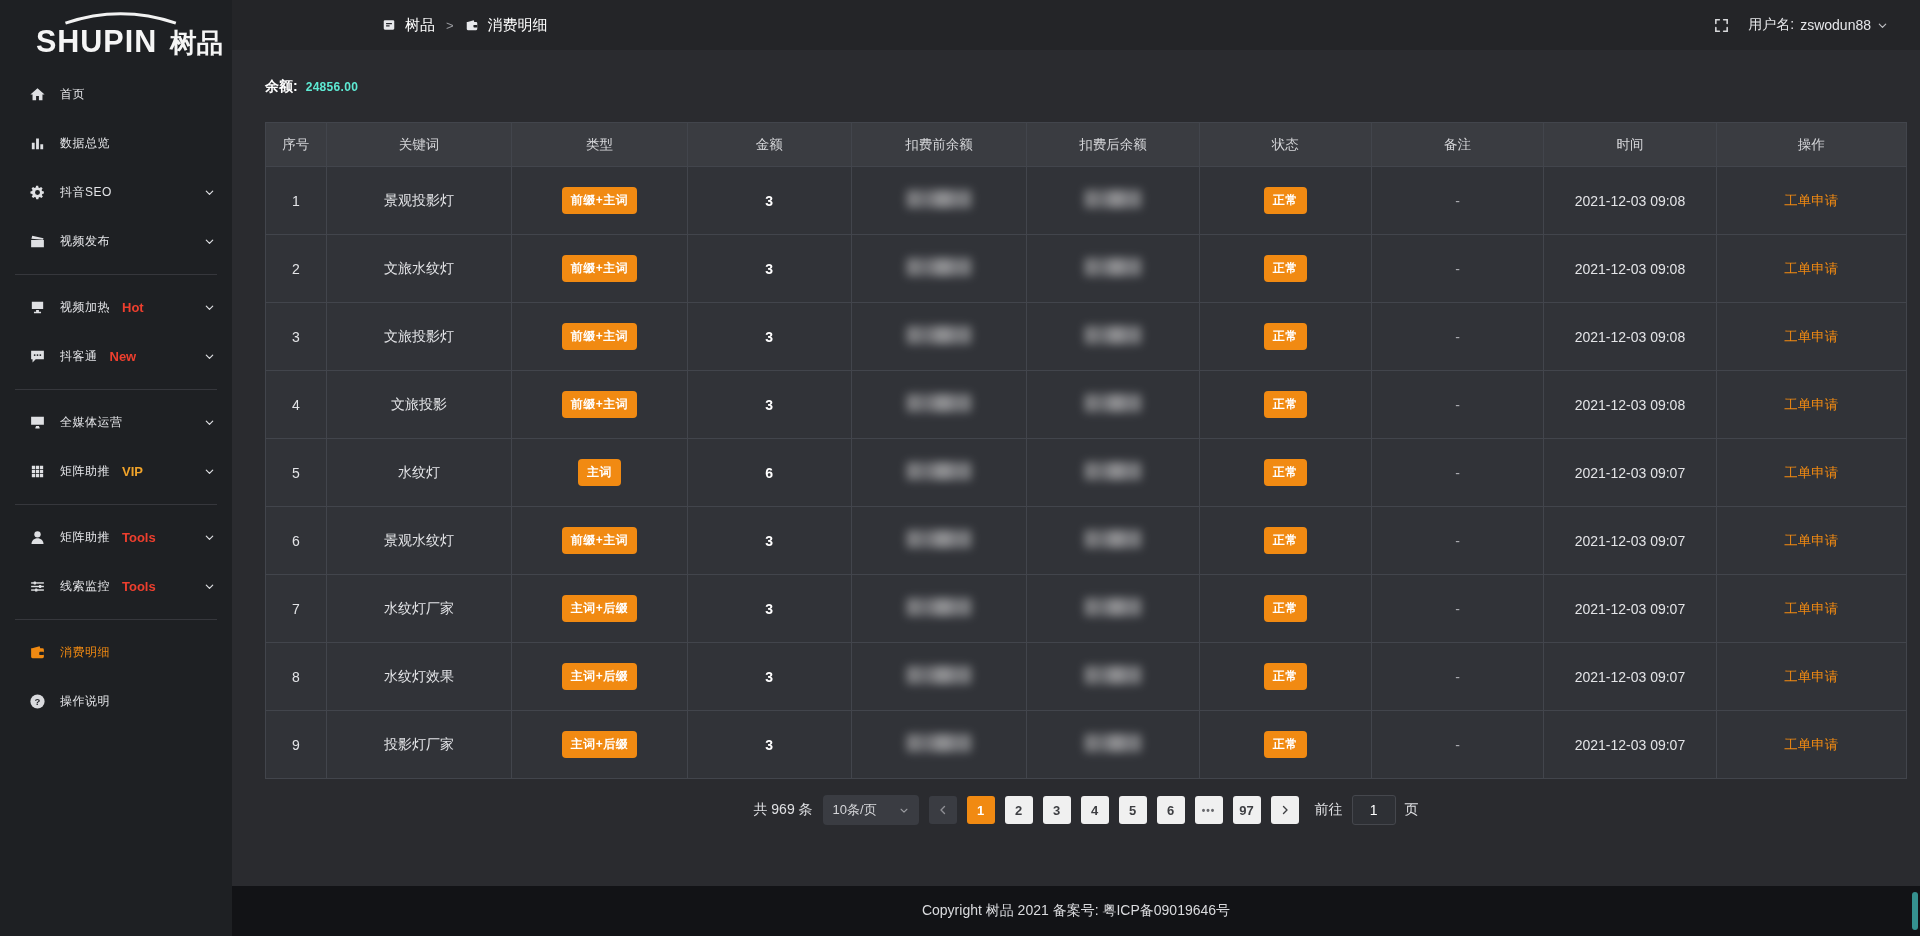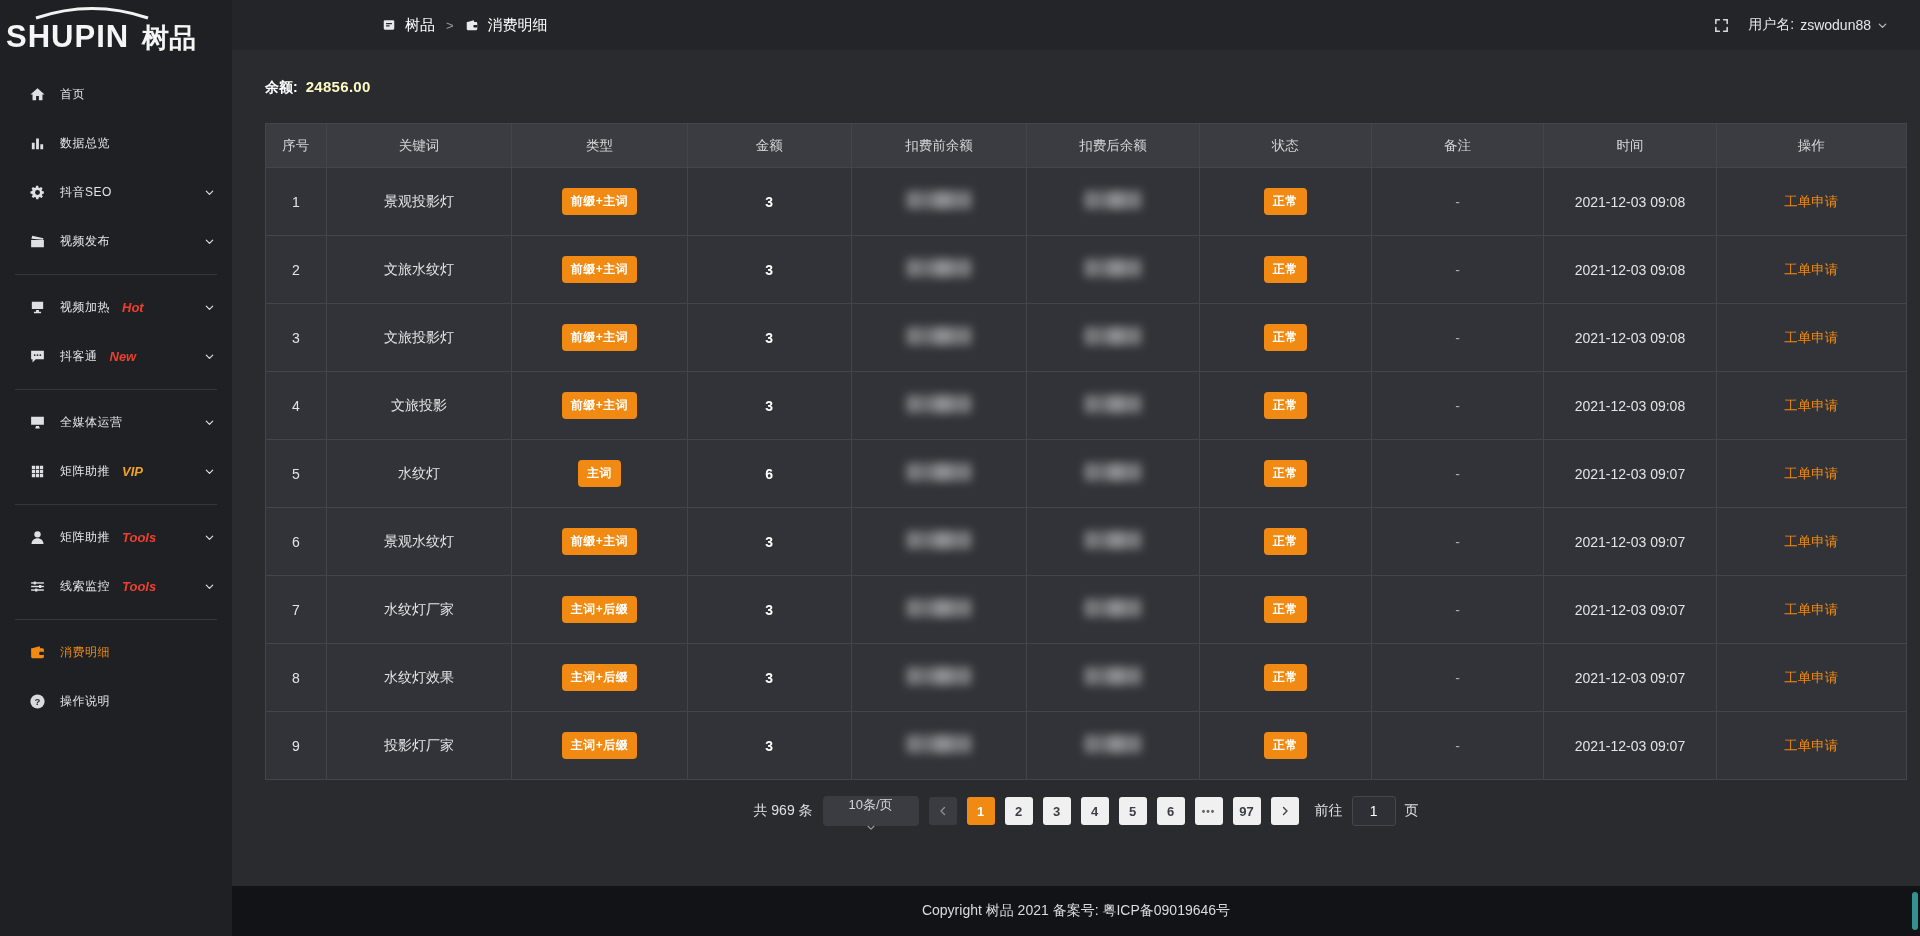--- a/index.html
+++ b/index.html
@@ -22,49 +22,49 @@
     background:var(--content-bg);
     color:#e6e7ea;
     display:flex;
     position:relative;
   }
   .icon{display:inline-flex;align-items:center;justify-content:center;}
   .icon svg{display:block;}
 
   
   .sidebar{width:232px;min-width:232px;height:100%;background:var(--sidebar-bg);display:flex;flex-direction:column;}
-  .logo{height:60px;display:flex;align-items:center;padding-left:0;}
+  .logo{height:60px;display:flex;align-items:flex-end;padding-left:30px;}
   .menu{padding-top:10px;}
   .menu-item{height:49px;display:flex;align-items:center;padding:0 14px 0 28px;cursor:pointer;color:#e4e5e8;}
   .menu-item .icon{width:18px;height:18px;color:#dfe0e3;}
   .menu-item.active{color:var(--accent);}
   .menu-item.active .icon{color:var(--accent);}
   .menu-label{font-size:12px;margin-left:14px;letter-spacing:.5px;}
-  .menu-tag{font-size:13px;font-weight:bold;font-style:italic;margin-left:12px;}
+  .menu-tag{font-size:13px;font-weight:bold;margin-left:12px;}
   .menu-tag.tag-red{color:var(--hot);}
   .menu-tag.tag-orange{color:var(--vip);}
   .menu-chevron{margin-left:auto;width:12px;height:12px;color:#8b8c91;}
   .menu-divider{border-top:1px solid #36373c;margin:8px 15px;}
 
   
   .right-col{flex:1;display:flex;flex-direction:column;height:100%;}
   .topbar{height:50px;background:var(--header-bg);display:flex;align-items:center;padding:0 32px 0 150px;}
   .breadcrumb{display:flex;align-items:center;gap:9px;font-size:15px;color:#fff;}
   .breadcrumb .icon{width:14px;height:14px;color:#e8e9ec;}
   .crumb-sep{color:#9b9ca1;font-size:13px;margin:0 2px;}
   .topbar-right{margin-left:auto;display:flex;align-items:flex-end;gap:18px;}
   .fullscreen-btn{width:18px;height:18px;color:#d8d9dc;cursor:pointer;}
   .user-box{display:flex;align-items:center;gap:6px;font-size:14px;color:#e6e7ea;cursor:pointer;}
   .user-box .icon{width:11px;height:11px;color:#bfc0c4;}
 
   
   .content{flex:1;padding:0 13px 0 33px;}
   .balance{margin-top:28px;display:flex;align-items:baseline;gap:8px;}
   .balance-label{font-size:14px;font-weight:bold;color:#fff;}
-  .balance-value{font-size:15px;font-weight:bold;color:#fef9c3;letter-spacing:.3px;}
+  .balance-value{font-size:12px;font-weight:bold;color:#5eead4;letter-spacing:.3px;}
 
   table.data-table{margin-top:26px;width:100%;border-collapse:collapse;background:var(--row-bg);table-layout:fixed;}
   .data-table th{
     background:var(--thead-bg);height:44px;font-size:13.5px;font-weight:normal;
     color:#d6d7da;border:1px solid var(--grid);text-align:center;
   }
   .data-table td{
     height:68px;border:1px solid var(--grid);text-align:center;
     font-size:14px;color:#e3e4e7;
   }
@@ -80,21 +80,21 @@
     filter:blur(5px);
   }
   .blur-block.small{width:56px;}
   .action-link{color:var(--accent);font-size:13.5px;text-decoration:none;cursor:pointer;}
 
   
   .pagination{margin-top:16px;display:flex;align-items:center;justify-content:center;gap:10px;font-size:14px;color:#dfe0e3;}
   .page-size{
     background:#3a3c42;border-radius:4px;height:30px;min-width:96px;padding:0 10px;
     display:flex;align-items:center;justify-content:space-between;gap:8px;
-    font-size:13px;color:#d5d6d9;cursor:pointer;flex-direction:column;
+    font-size:13px;color:#d5d6d9;cursor:pointer;
   }
   .page-size .icon{width:10px;height:10px;color:#9b9ca1;}
   .pg-btn{
     width:28px;height:28px;border:none;border-radius:3px;display:inline-flex;
     align-items:center;justify-content:center;font-size:13px;font-weight:bold;
     cursor:pointer;font-family:inherit;
   }
   .pg-btn.nav-dark{background:#3a3c42;color:#8f9095;}
   .pg-btn.nav-light{background:#f0f0f0;color:#3d3e42;}
   .pg-btn.page{background:#f0f0f0;color:#3d3e42;}

